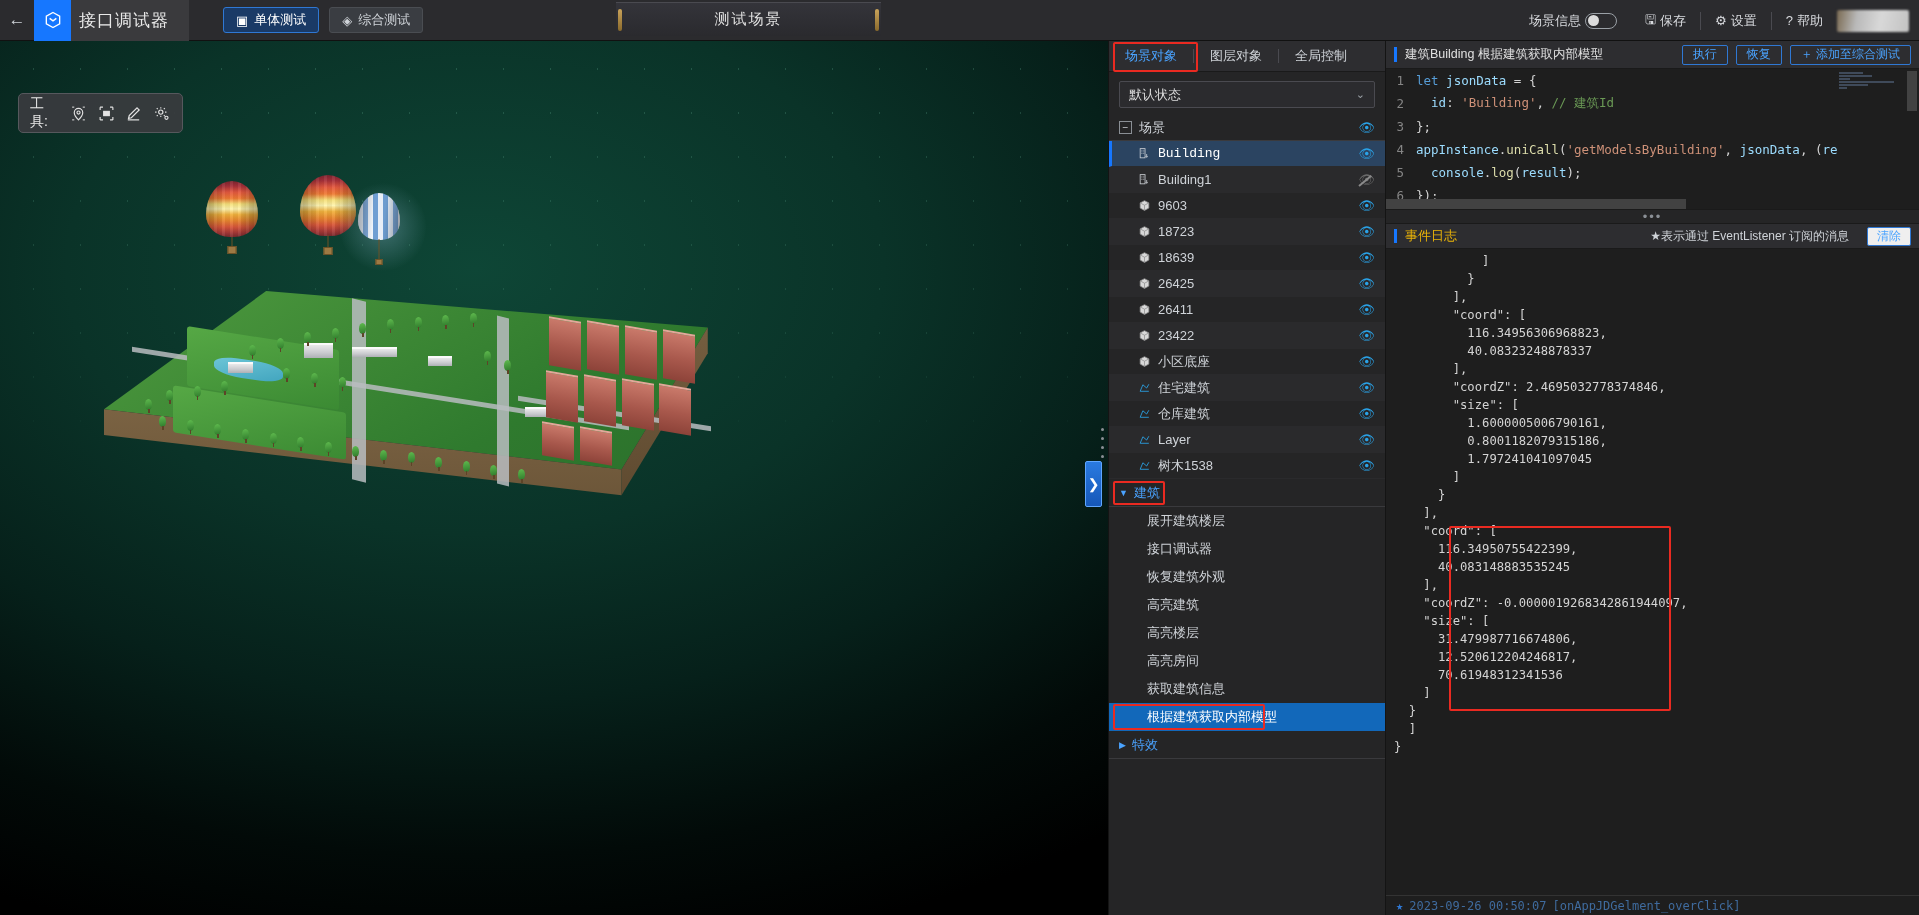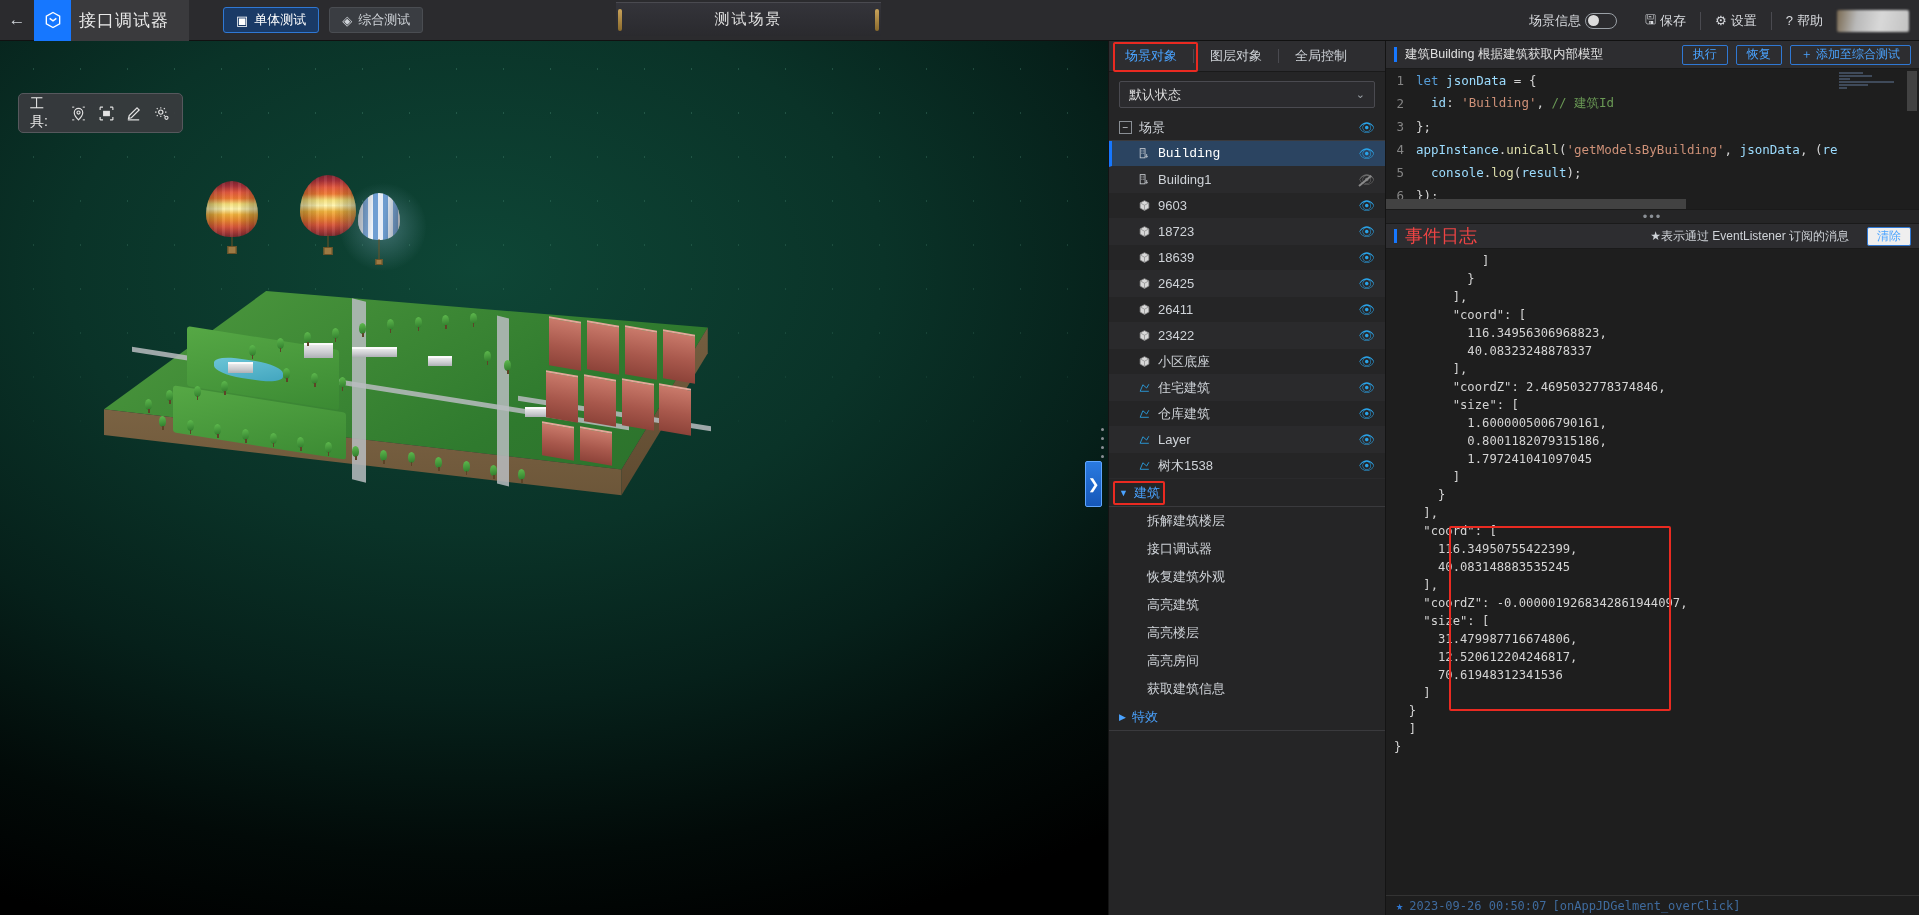--- a/index.html
+++ b/index.html
@@ -166,21 +166,21 @@
   .code-vscroll i{ display:block; width:10px; height:40px; background:#424242; }
   .code-hscroll{ position:absolute; left:0; bottom:0; height:10px; width:100%; }
   .code-hscroll i{ display:block; height:10px; width:300px; background:#424242; }
 
   .splitter{ height:14px; background:#252526; display:flex; align-items:center; justify-content:center;
     color:#8a8f95; font-size:13px; letter-spacing:2px; cursor:row-resize; border-top:1px solid #1a1a1a; }
 
   .log-head{ height:26px; display:flex; align-items:center; background:#2d2d30;
     border-top:1px solid #1a1a1a; border-bottom:1px solid #1a1a1a; padding-left:8px; gap:8px; }
   .log-head .bar{ width:3px; height:14px; background:#1677ff; }
-  .log-title{ font-size:18px; color:#ef4444;font-family:Liberation Serif, serif; }
+  .log-title{ font-size:13px; color:#eab308;font-family:Liberation Serif, serif; }
   .log-note{ flex:1; text-align:right; font-size:12px; color:#cfd3d8; padding-right:10px; }
   .log-clear{ margin-right:8px; height:19px; padding:0 9px; font-size:12px; color:#4aa3ff;
     border:1px solid #2f78d4; border-radius:2px; display:flex; align-items:center; cursor:pointer; }
 
   .log-body{ flex:1; background:#1e1e1e; position:relative; overflow:hidden;
     font-family:"DejaVu Sans Mono","Liberation Mono",monospace; font-size:12.2px; color:#d4d4d4;
     padding-top:3px; }
   .logline{ height:18px; line-height:18px; white-space:pre; padding-left:8px; }
   .log-hl{ position:absolute; left:63px; top:277px; width:222px; height:185px;
     border:2px solid #ea2a21; border-radius:2px; pointer-events:none; }
@@ -621,39 +621,43 @@
           </div>
         </div>
 
       <div id="groups">
           <div class="grp-header">
             <span class="caret">▼</span>
             <span>建筑</span>
             <span class="hl-red" style="left:4px; top:2px; width:52px; height:24px;"></span>
           </div>
           <div class="mrow" style="position: relative;">
-            <span>拆解建筑楼层</span>
+            <span>展开建筑楼层</span>
           </div>
           <div class="mrow" style="position: relative;">
             <span>接口调试器</span>
           </div>
           <div class="mrow" style="position: relative;">
             <span>恢复建筑外观</span>
           </div>
           <div class="mrow" style="position: relative;">
             <span>高亮建筑</span>
           </div>
           <div class="mrow" style="position: relative;">
             <span>高亮楼层</span>
           </div>
           <div class="mrow" style="position: relative;">
             <span>高亮房间</span>
           </div>
           <div class="mrow" style="position: relative;">
             <span>获取建筑信息</span>
+          </div>
+          <div class="mrow active" style="position: relative;">
+            <span>根据建筑获取内部模型</span>
+            <span class="hl-red" style="left:4px; top:1px; width:152px; height:26px;"></span>
           </div>
           <div class="grp-header">
             <span class="caret">▶</span>
             <span>特效</span>
           </div>
         </div>
     </div>
   </div>
 
   <div class="right-pane">

